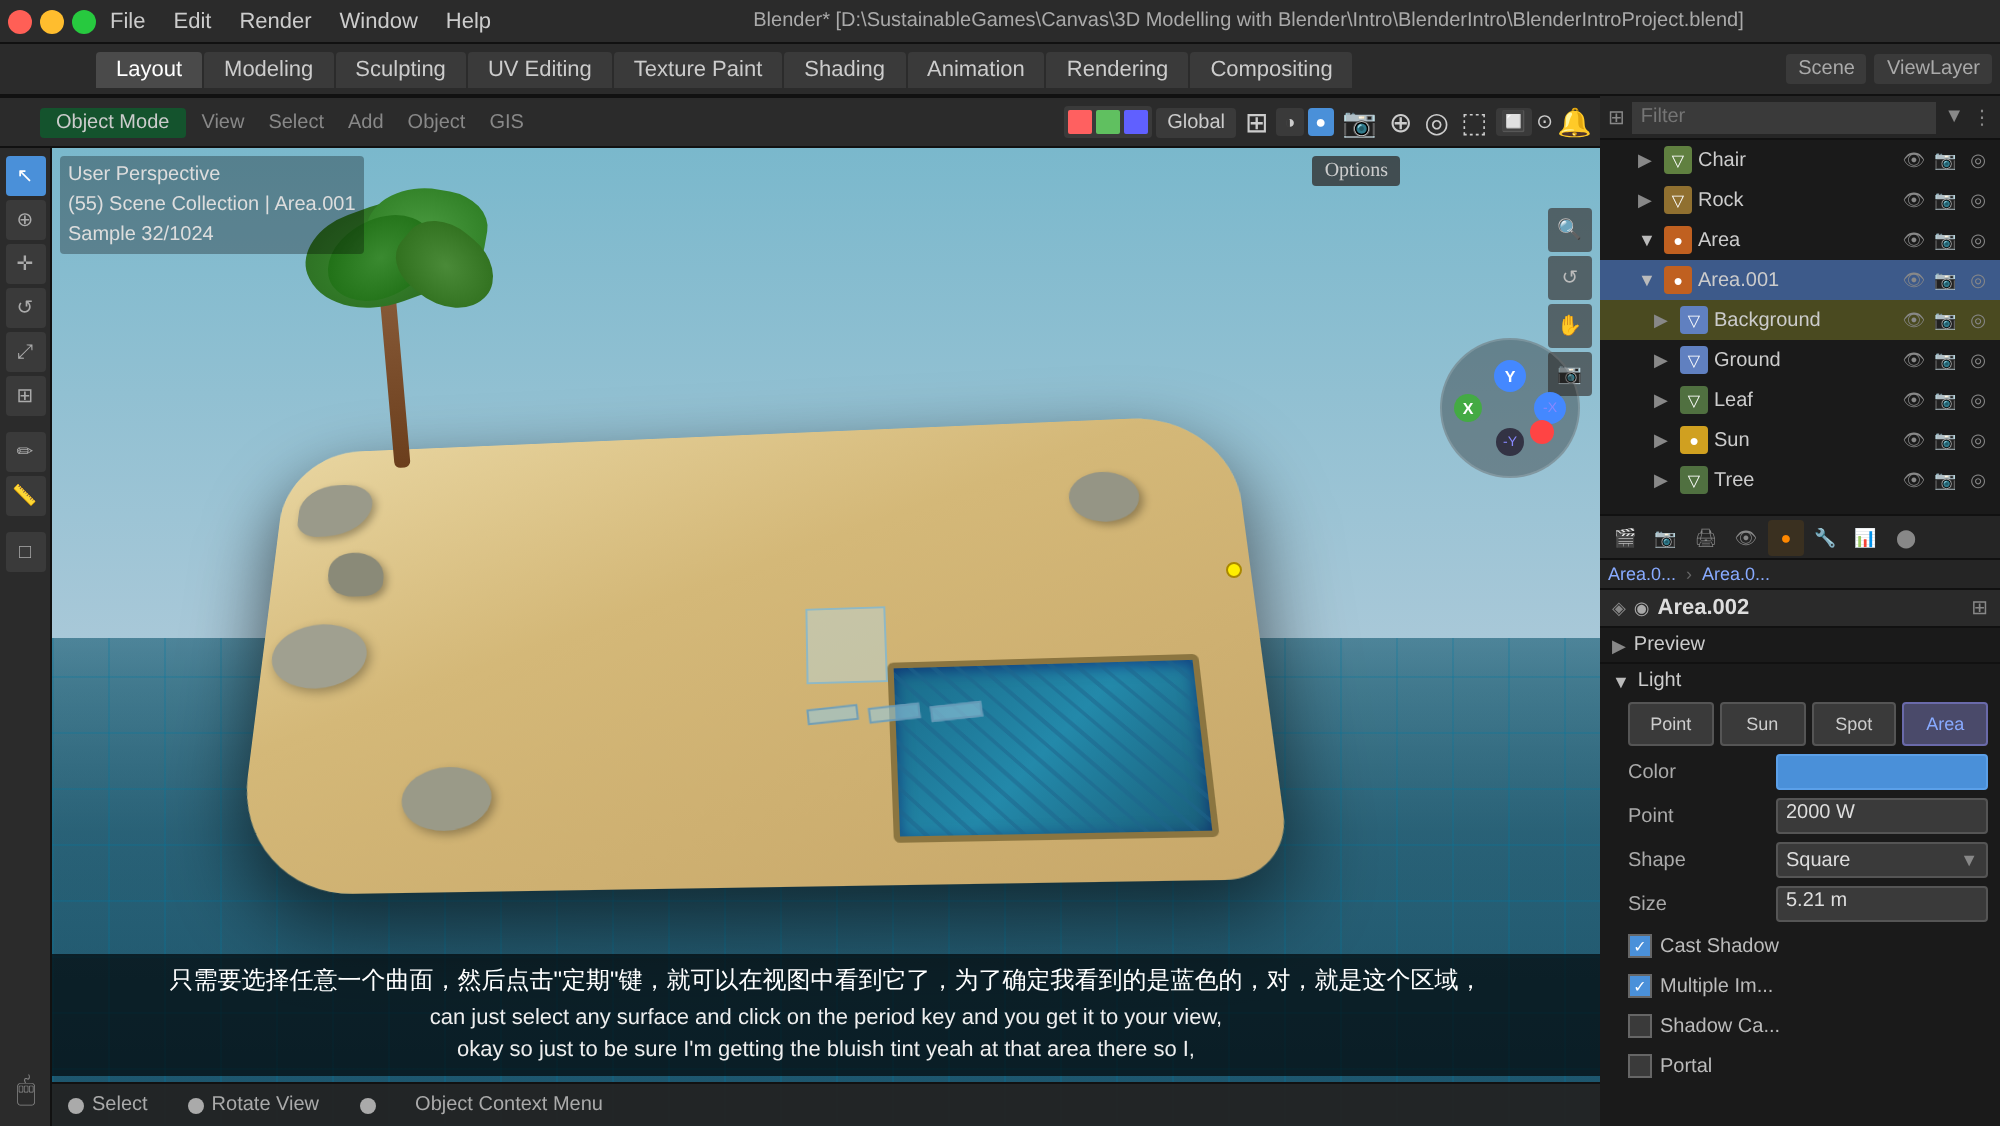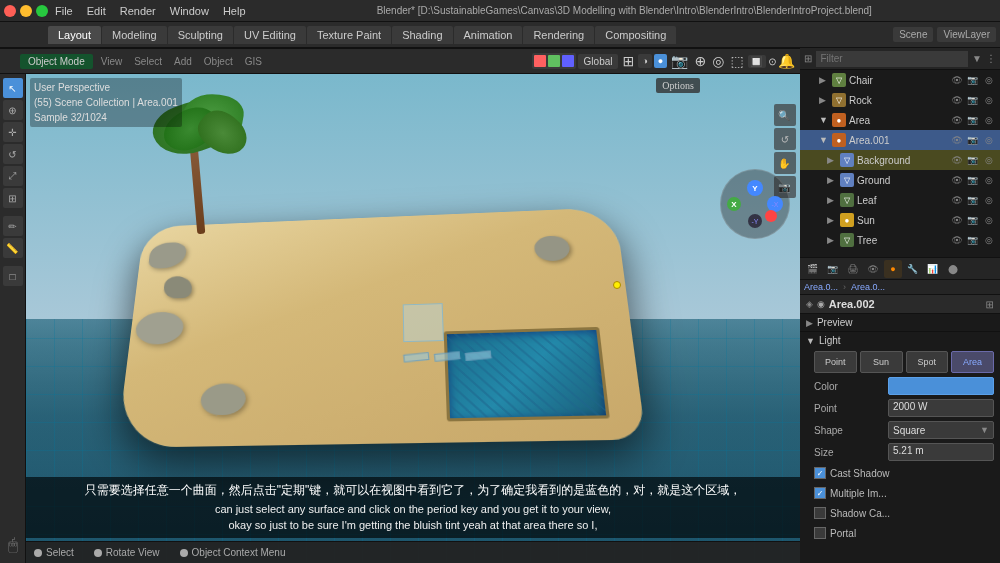--- a/index.html
+++ b/index.html
@@ -466,21 +466,21 @@
 
         <div style="position:absolute;bottom:0;left:0;right:0;height:22px;background:rgba(35,35,35,0.95);display:flex;align-items:center;padding:0 8px;gap:20px;font-size:10px;color:#aaa;border-top:1px solid #111;">
           <div style="display:flex;align-items:center;gap:4px;cursor:pointer;">
             <div style="width:8px;height:8px;background:#aaa;border-radius:50%;"></div>
             <span>Select</span>
           </div>
           <div style="display:flex;align-items:center;gap:4px;cursor:pointer;">
             <div style="width:8px;height:8px;background:#aaa;border-radius:50%;"></div>
             <span>Rotate View</span>
           </div>
-          <div style="display:flex;align-items:center;gap:4px;cursor:pointer;">
+          <div style="display:flex;align-items:center;gap:20px;cursor:pointer;">
             <div style="width:8px;height:8px;background:#aaa;border-radius:50%;"></div>
             <span>Object Context Menu</span>
           </div>
         </div>
       </div>
     </div>
   </div>
 
   <div class="right-container">
 

